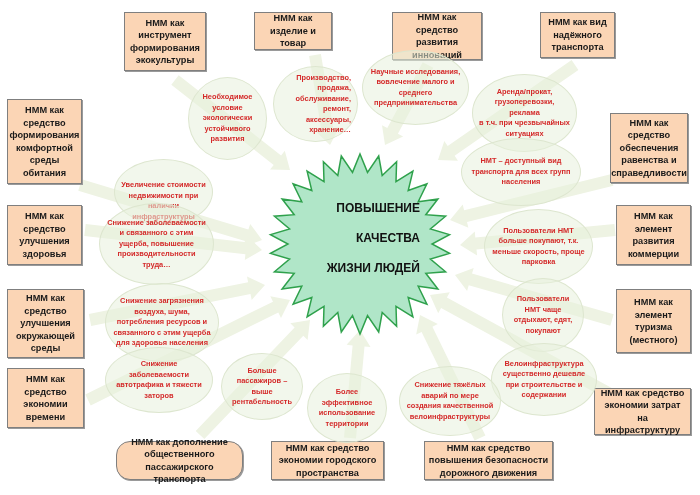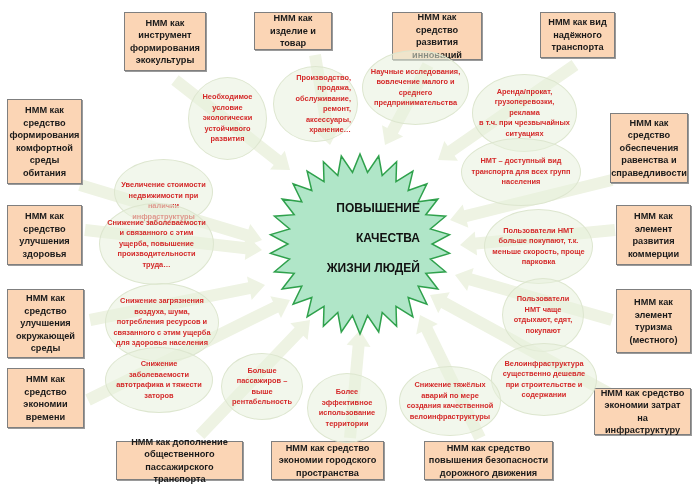--- a/index.html
+++ b/index.html
@@ -111,21 +111,21 @@
       <span class="label">НММ как
 средство
 экономии
 времени</span>
     </div>
   <div class="box" style="left:594px;top:388px;width:97px;height:47px;">
       <span class="label">НММ как средство
 экономии затрат на
 инфраструктуру</span>
     </div>
-  <div class="box" style="left:116px;top:441px;width:127px;height:39px;">
+  <div class="box" style="left:116px;top:441px;width:127px;height:39px;border-radius:14px;">
       <span class="label">НММ как дополнение
 общественного
 пассажирского транспорта</span>
     </div>
   <div class="box" style="left:271px;top:441px;width:113px;height:39px;">
       <span class="label">НММ как средство
 экономии городского
 пространства</span>
     </div>
   <div class="box" style="left:424px;top:441px;width:129px;height:39px;">

